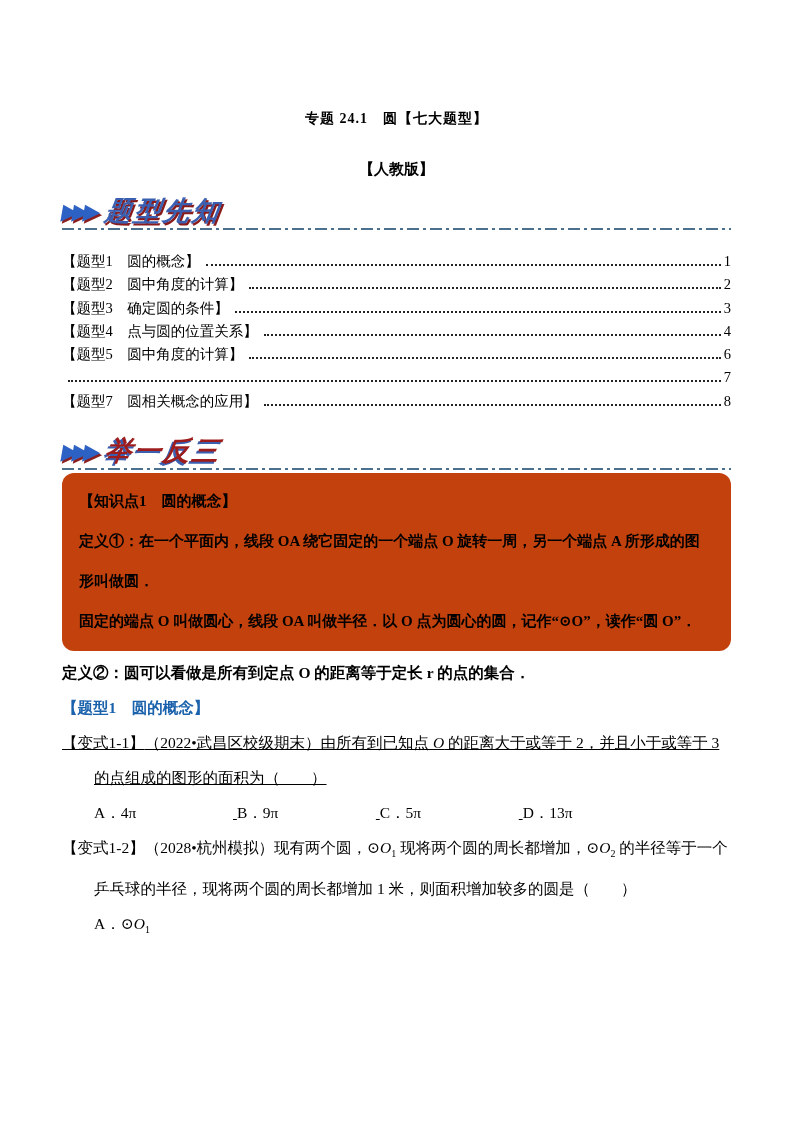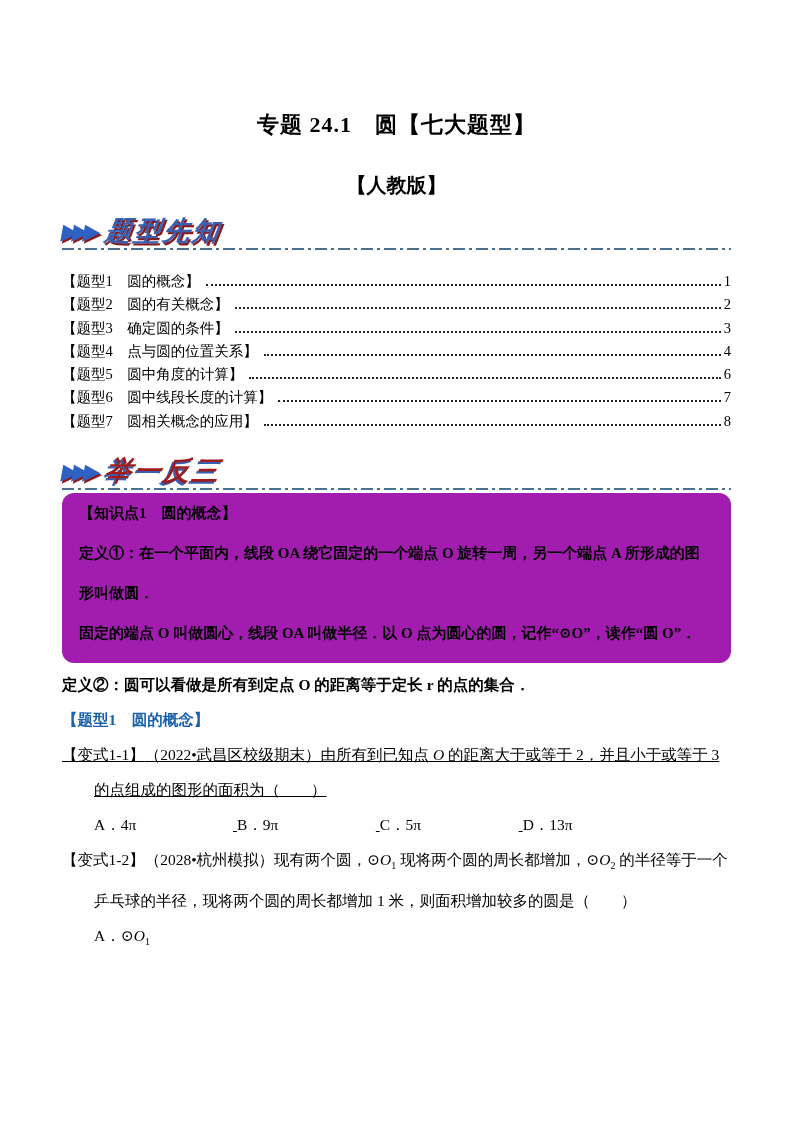--- a/index.html
+++ b/index.html
@@ -11,28 +11,28 @@
     background:#ffffff;
     font-family:"Liberation Serif","DejaVu Serif",serif;
     color:#000;
     padding:0 62px;
     overflow:hidden;
   }
   
   .doc-title {
     margin-top:110px;
     text-align:center;
-    font-size:22px;
+    font-size:14px;
     font-weight:bold;
     letter-spacing:1px;
   }
   .doc-edition {
     margin-top:32px;
     text-align:center;
-    font-size:20px;
+    font-size:15px;
     font-weight:bold;
   }
   
   .band { margin-top:12px; }
   .band-line1 {
     display:flex; align-items:flex-end; height:34px;
   }
   .band-arrows {
     font-size:22px; font-style:italic; font-weight:bold;
     letter-spacing:-6px; padding-right:10px;
@@ -62,23 +62,23 @@
   }
   .toc-label { white-space:nowrap; }
   .toc-dots {
     flex:1; margin:0 3px 4px 6px;
     border-bottom:2px dotted #222;
   }
   .toc-page { white-space:nowrap; }
   
   .kbox {
     margin-top:3px;
-    background:#a21caf;
+    background:#c2410c;
     border-radius:12px;
-    padding:0 17px 10px;
+    padding:8px 17px 10px;
     font-weight:bold;
     font-size:15px;
     line-height:40px;
   }
   
   .body-block { margin-top:4px; font-size:15.5px; line-height:35px; }
   .bold-line { font-weight:bold; }
   .topic-heading { color:#1b62ac; font-weight:bold; }
   .hang { padding-left:32px; text-indent:-32px; }
   .opt-indent { padding-left:32px; }
@@ -102,41 +102,40 @@
     <div class="dashline"></div>
   </div>
 
   <div class="toc">
     <div class="toc-row">
       <span class="toc-label">【题型1　圆的概念】</span>
       <span class="toc-dots"></span>
       <span class="toc-page">1</span>
     </div>
     <div class="toc-row">
-      <span class="toc-label">【题型2　圆的有关概念】</span>
+      <span class="toc-label">【题型2　圆中角度的计算】</span>
       <span class="toc-dots"></span>
       <span class="toc-page">2</span>
     </div>
     <div class="toc-row">
       <span class="toc-label">【题型3　确定圆的条件】</span>
       <span class="toc-dots"></span>
       <span class="toc-page">3</span>
     </div>
     <div class="toc-row">
       <span class="toc-label">【题型4　点与圆的位置关系】</span>
       <span class="toc-dots"></span>
       <span class="toc-page">4</span>
     </div>
     <div class="toc-row">
       <span class="toc-label">【题型5　圆中角度的计算】</span>
       <span class="toc-dots"></span>
       <span class="toc-page">6</span>
     </div>
     <div class="toc-row">
-      <span class="toc-label">【题型6　圆中线段长度的计算】</span>
       <span class="toc-dots"></span>
       <span class="toc-page">7</span>
     </div>
     <div class="toc-row">
       <span class="toc-label">【题型7　圆相关概念的应用】</span>
       <span class="toc-dots"></span>
       <span class="toc-page">8</span>
     </div>
   </div>
 

